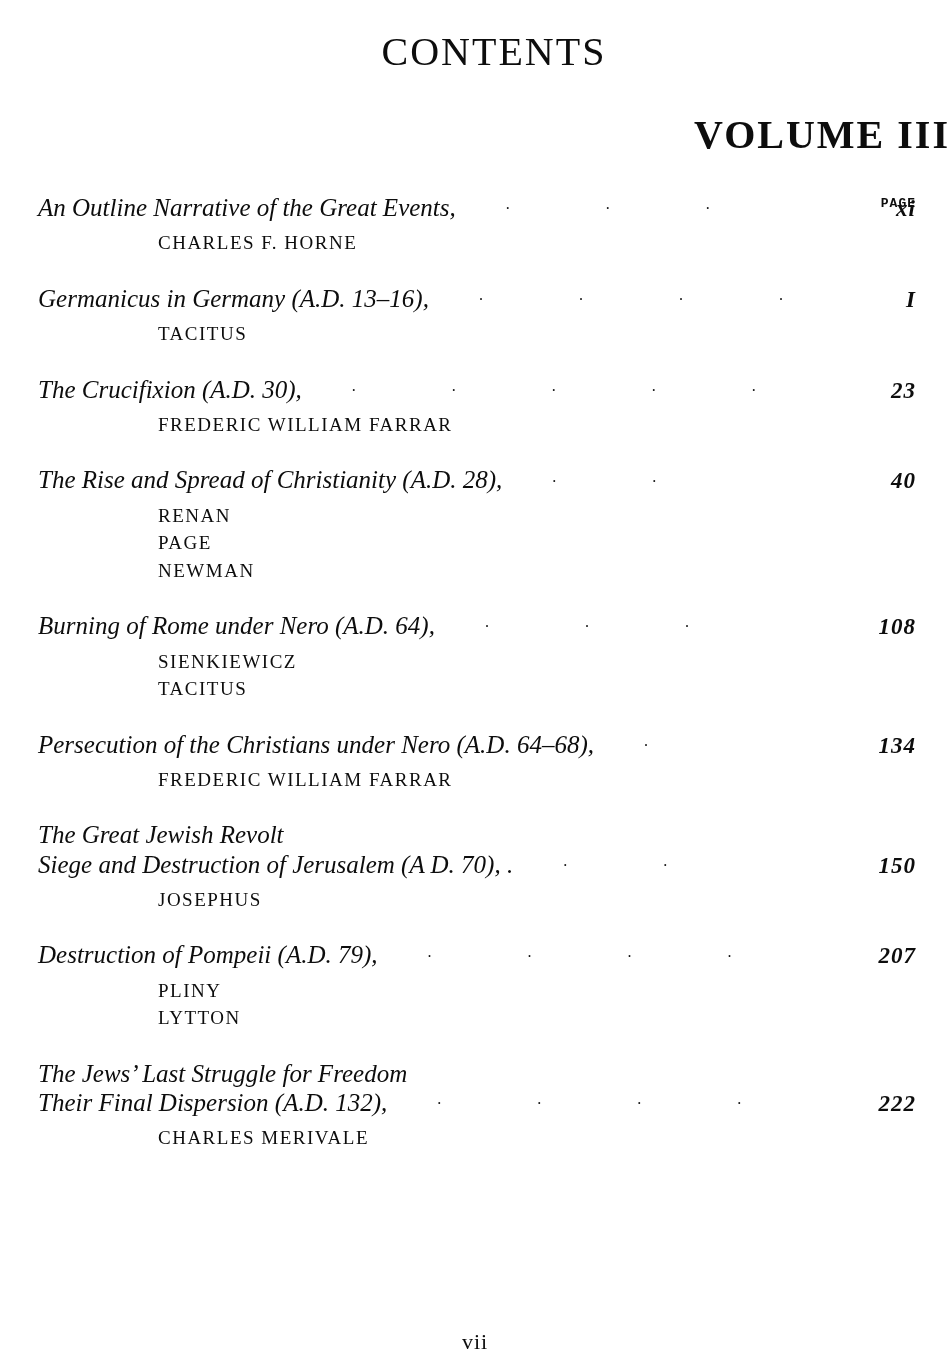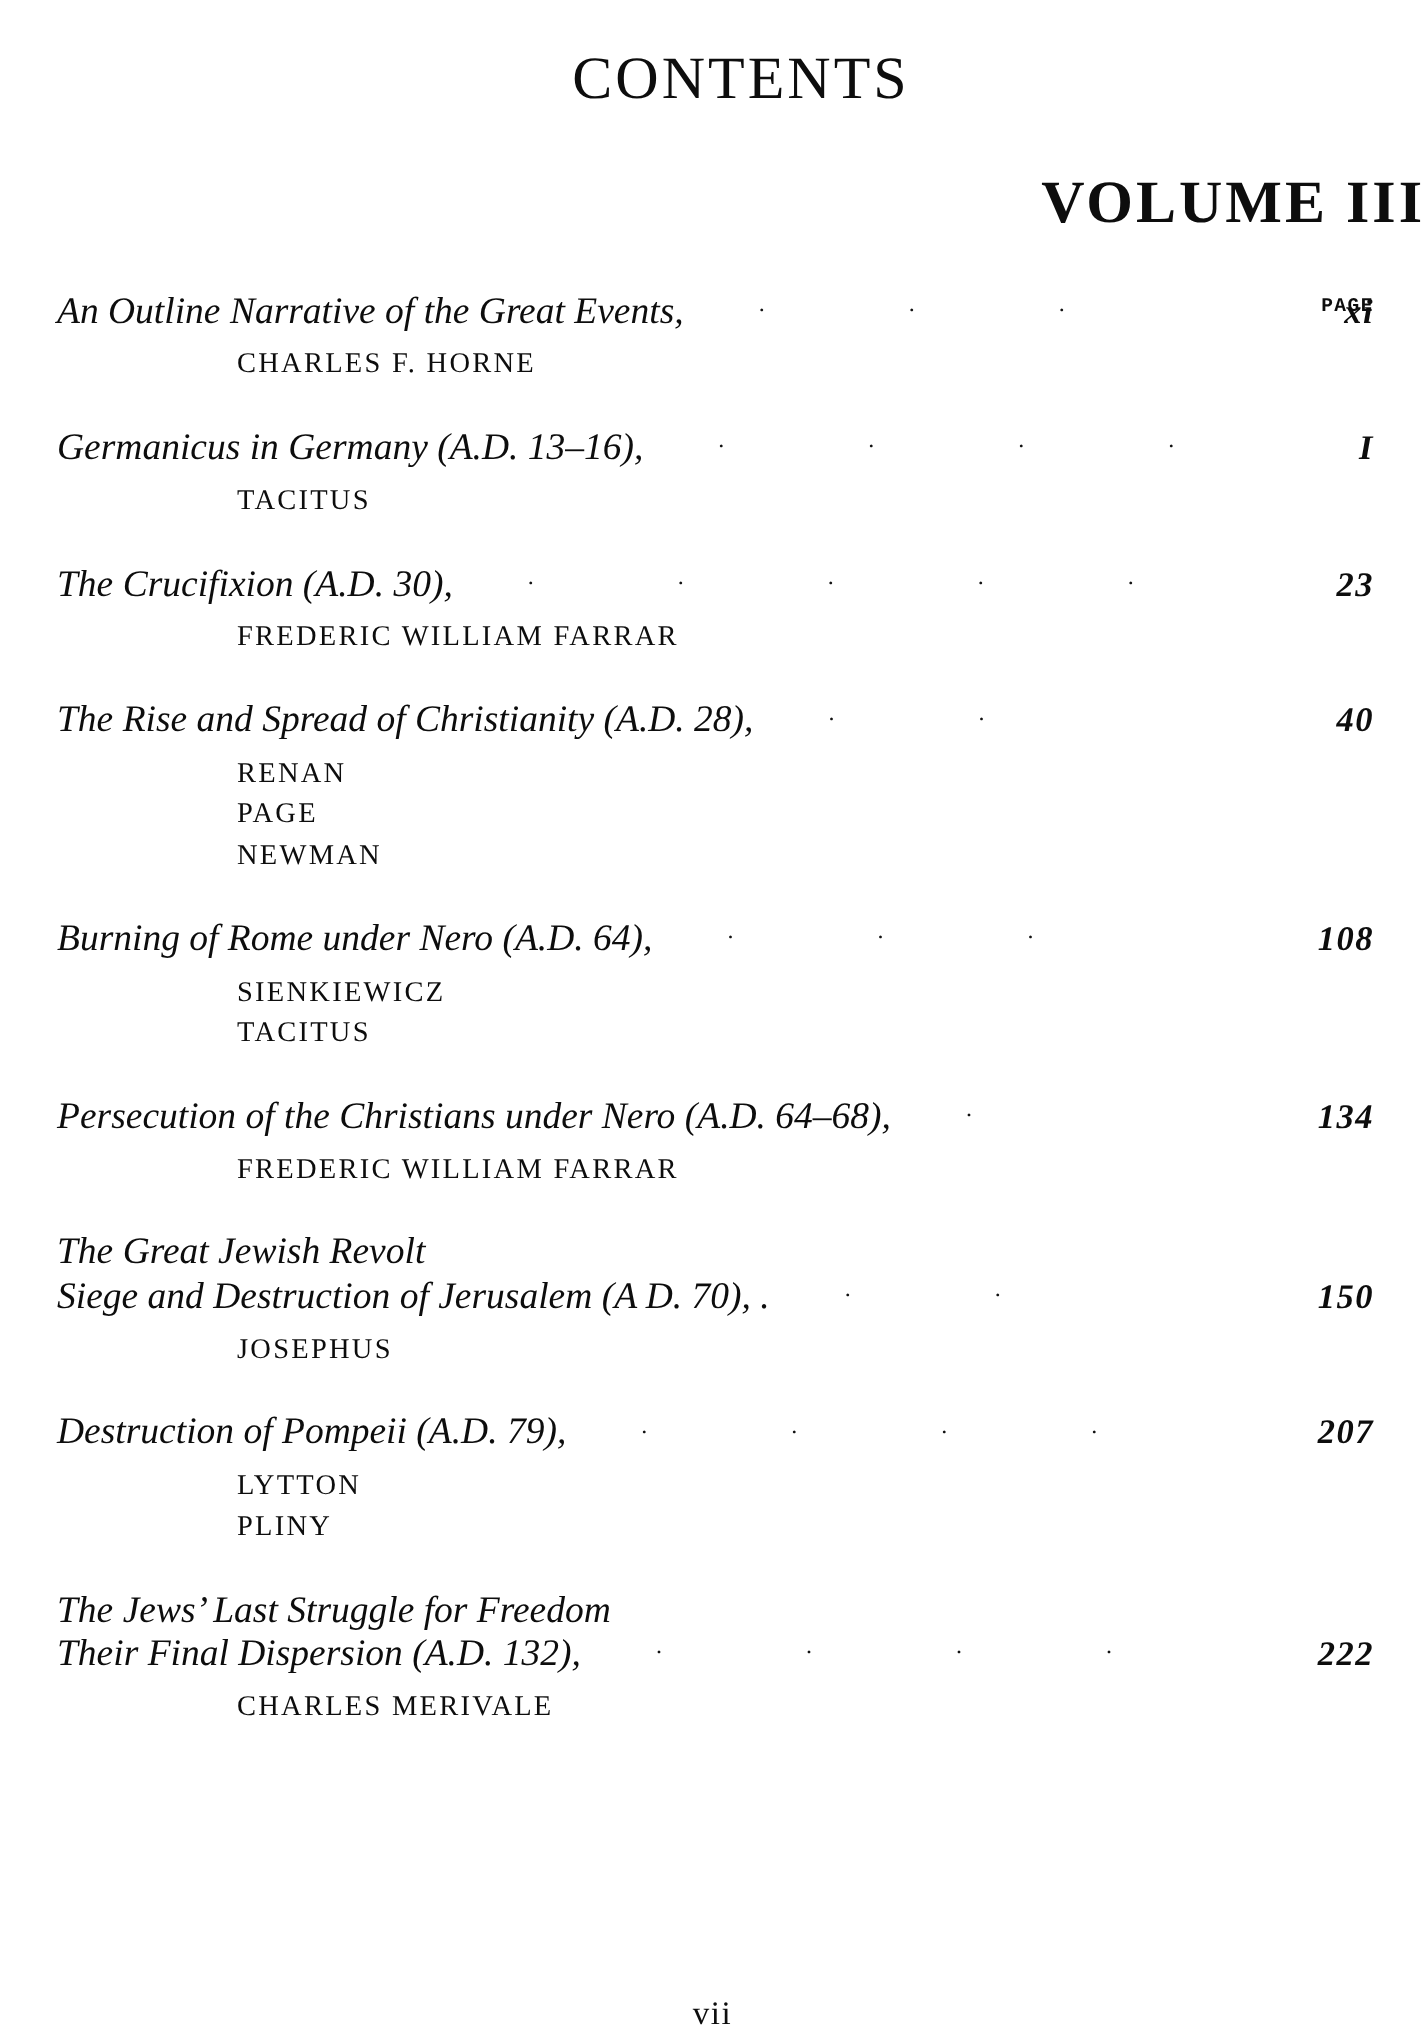--- a/index.html
+++ b/index.html
@@ -225,22 +225,22 @@
 
     <div class="entry">
       <div class="line">
         <span class="entry-title">Destruction of Pompeii (A.D. 79),</span>
         <span class="leaders">
             <span class="dots">. . . .</span>
           </span>
         <span class="pagenum">207</span>
       </div>
       <div class="authors">
+        <div class="author">PLINY</div>
         <div class="author">LYTTON</div>
-        <div class="author">PLINY</div>
       </div>
     </div>
 
     <div class="entry">
       <div class="entry-title">The Jews’ Last Struggle for Freedom</div>
       <div class="line subline">
         <span class="entry-title">Their Final Dispersion (A.D. 132),</span>
         <span class="leaders">
             <span class="dots">. . . .</span>
           </span>

